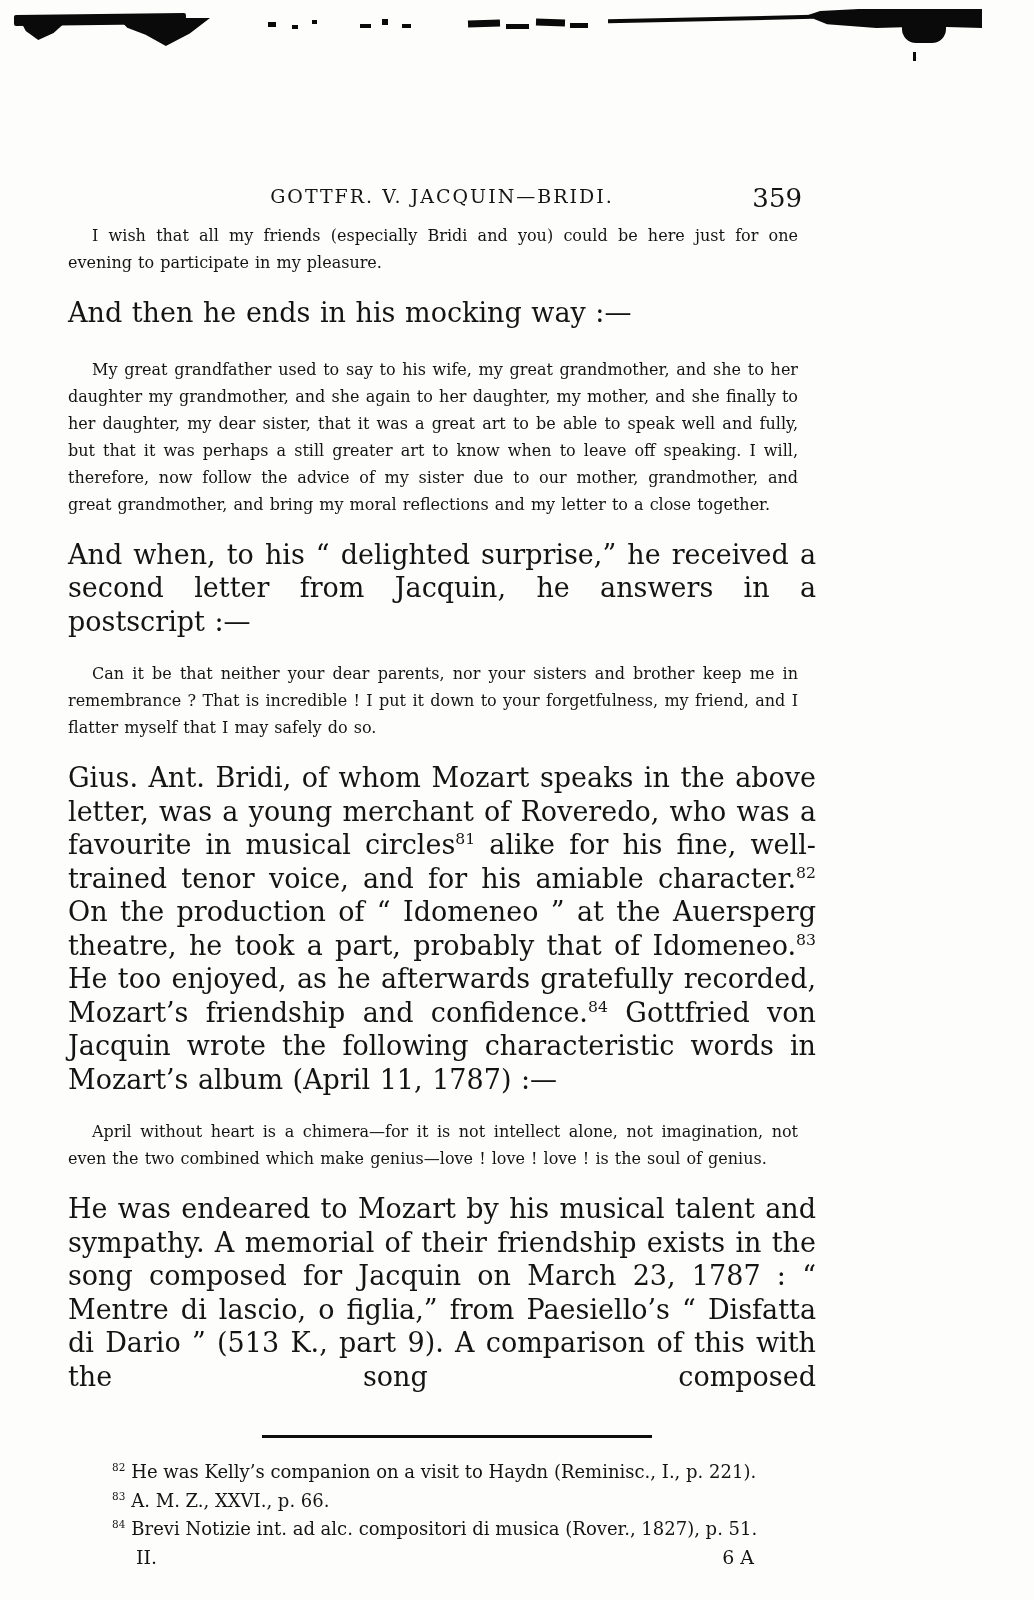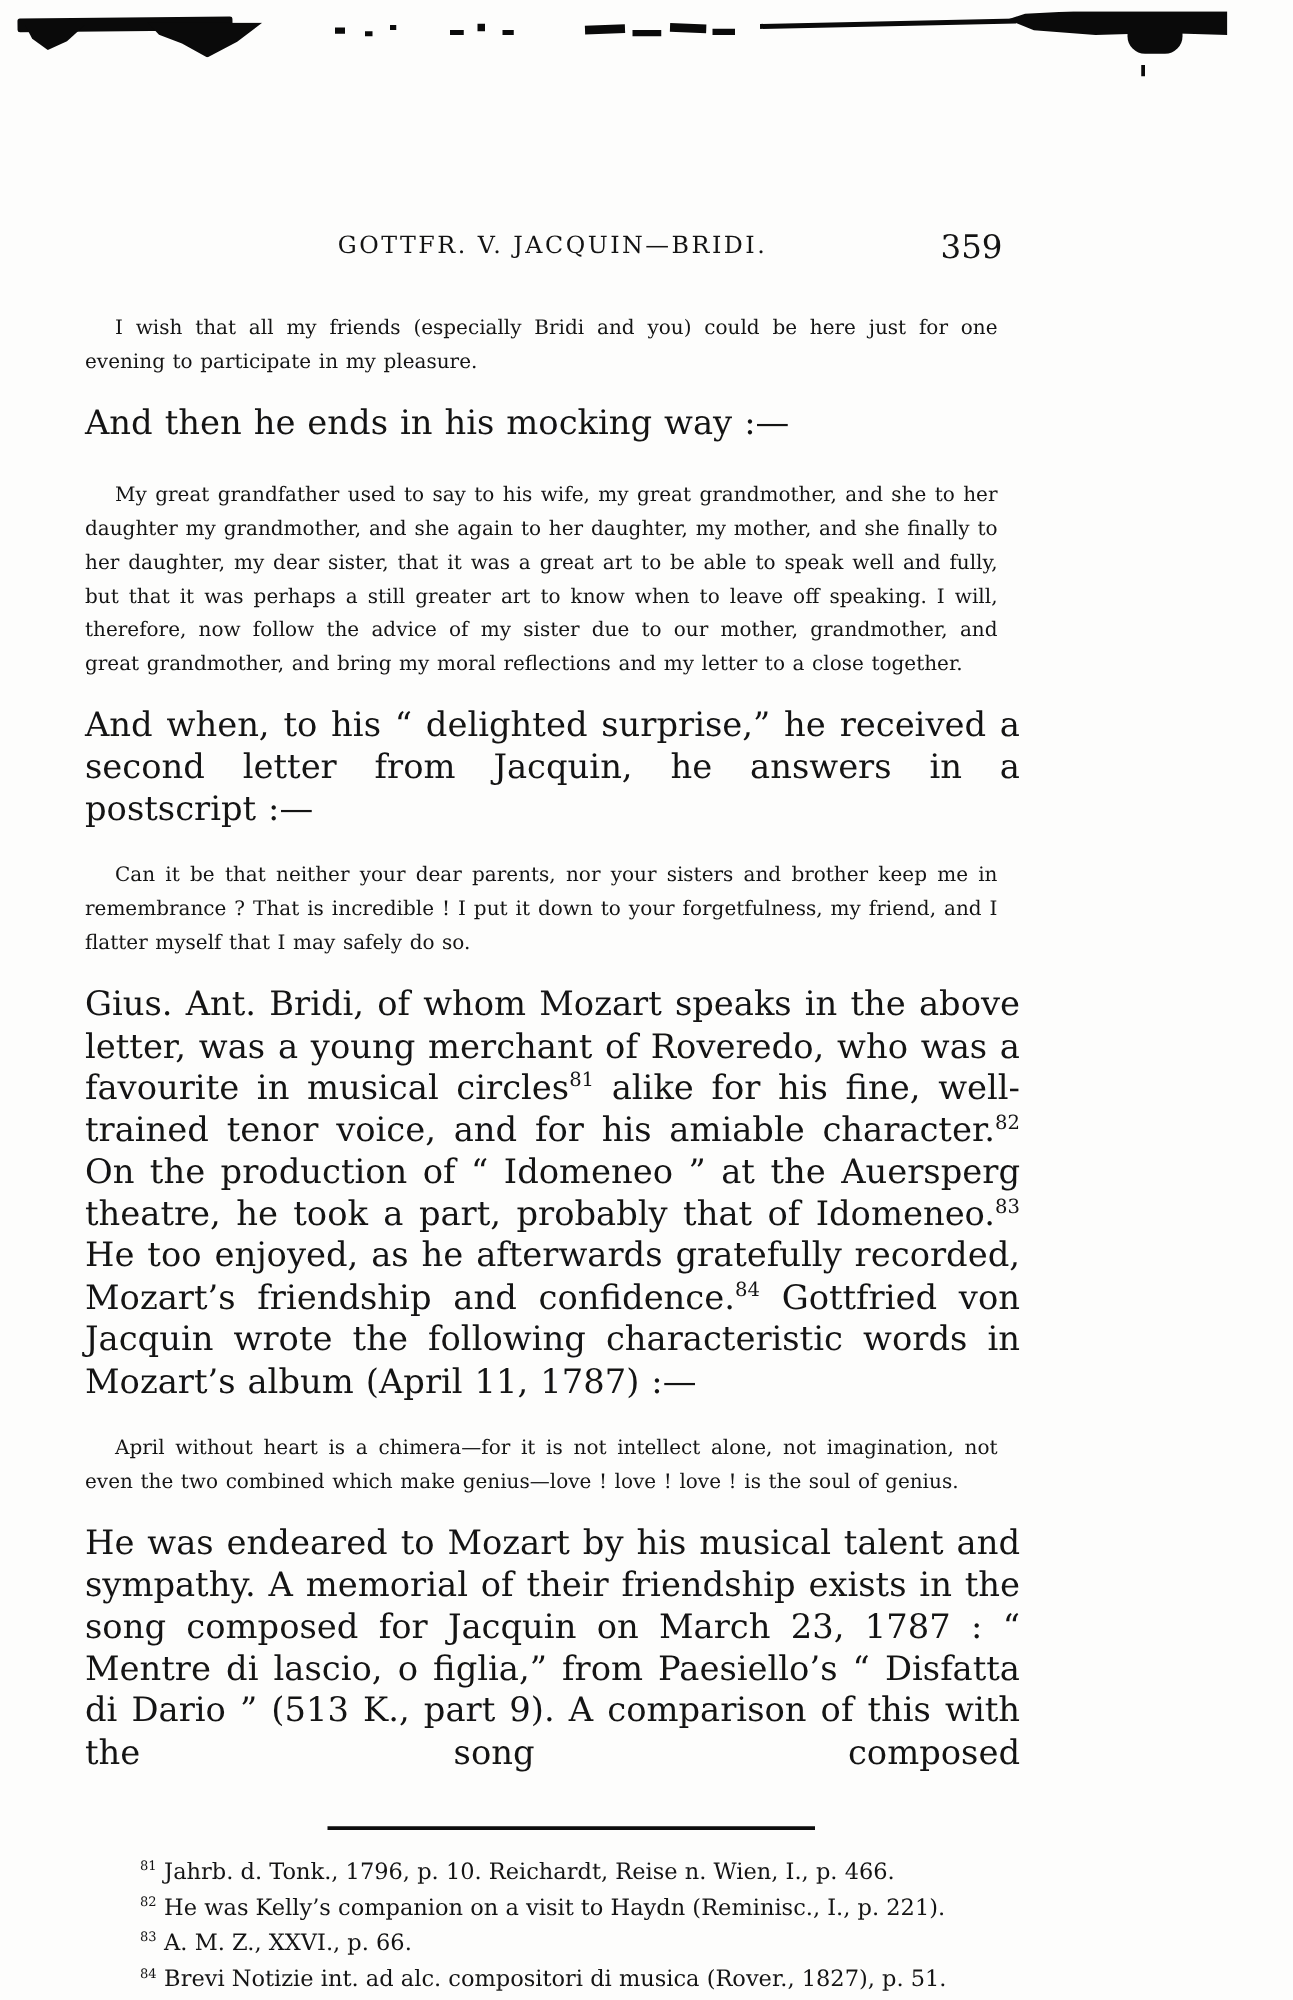--- a/index.html
+++ b/index.html
@@ -40,21 +40,21 @@
   .a-tick   { left: 913px; top: 52px; width: 3px;  height: 9px; }
 
   
   .content {
     position: absolute;
     left: 68px;
     top: 183px;
     width: 748px;
   }
 
-  .running-header { position: relative; height: 30px; margin-bottom: 35px; }
+  .running-header { position: relative; height: 30px; margin-bottom: 9px; }
   .header-title {
     position: absolute; left: 50%; transform: translateX(-50%);
     top: 2px;
     font-size: 19px; letter-spacing: 2px; white-space: nowrap;
   }
   .page-number { position: absolute; right: 14px; top: 0; font-size: 26px; }
 
   .quote {
     font-size: 16px;
     line-height: 27px;
@@ -143,21 +143,20 @@
 
     <p class="body-para"><span>Gius. Ant. Bridi, of whom Mozart speaks in the above letter, was a young merchant of Roveredo, who was a favourite in musical circles</span><sup>81</sup><span> alike for his fine, well-trained tenor voice, and for his amiable character.</span><sup>82</sup><span> On the production of “ Idomeneo ” at the Auersperg theatre, he took a part, probably that of Idomeneo.</span><sup>83</sup><span> He too enjoyed, as he afterwards gratefully recorded, Mozart’s friendship and confidence.</span><sup>84</sup><span> Gottfried von Jacquin wrote the following characteristic words in Mozart’s album (April 11, 1787) :—</span></p>
 
     <p class="quote">April without heart is a chimera—for it is not intellect alone, not imagination, not even the two combined which make genius—love ! love ! love ! is the soul of genius.</p>
 
     <p class="body-para continued">He was endeared to Mozart by his musical talent and sympathy. A memorial of their friendship exists in the song composed for Jacquin on March 23, 1787 : “ Mentre di lascio, o figlia,” from Paesiello’s “ Disfatta di Dario ” (513 K., part 9). A comparison of this with the song composed</p>
 
     <hr class="footnote-divider">
 
     <div class="footnotes">
-      <p class="footnote"><sup>81</sup><span>Jahrb. d. Tonk., 1796, p. 10. Reichardt, Reise n. Wien, I., p. 466.</span></p>
       <p class="footnote"><sup>82</sup><span>He was Kelly’s companion on a visit to Haydn (Reminisc., I., p. 221).</span></p>
       <p class="footnote"><sup>83</sup><span>A. M. Z., XXVI., p. 66.</span></p>
       <p class="footnote"><sup>84</sup><span>Brevi Notizie int. ad alc. compositori di musica (Rover., 1827), p. 51.</span></p>
     </div>
 
     <div class="signature-row">
       <span>II.</span>
       <span>6 A</span>
     </div>
 

